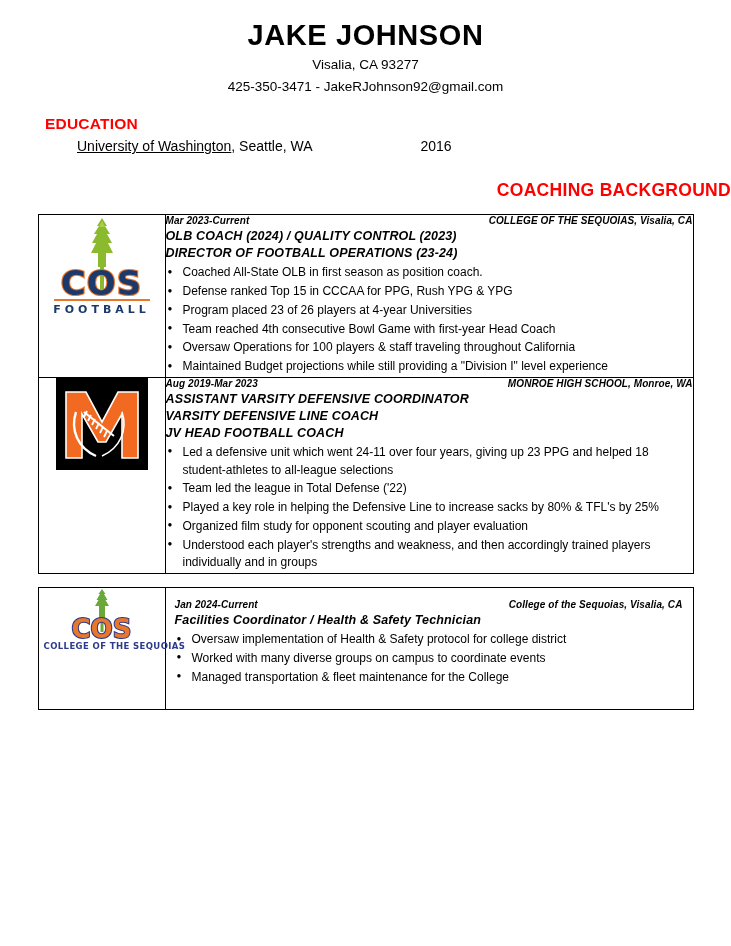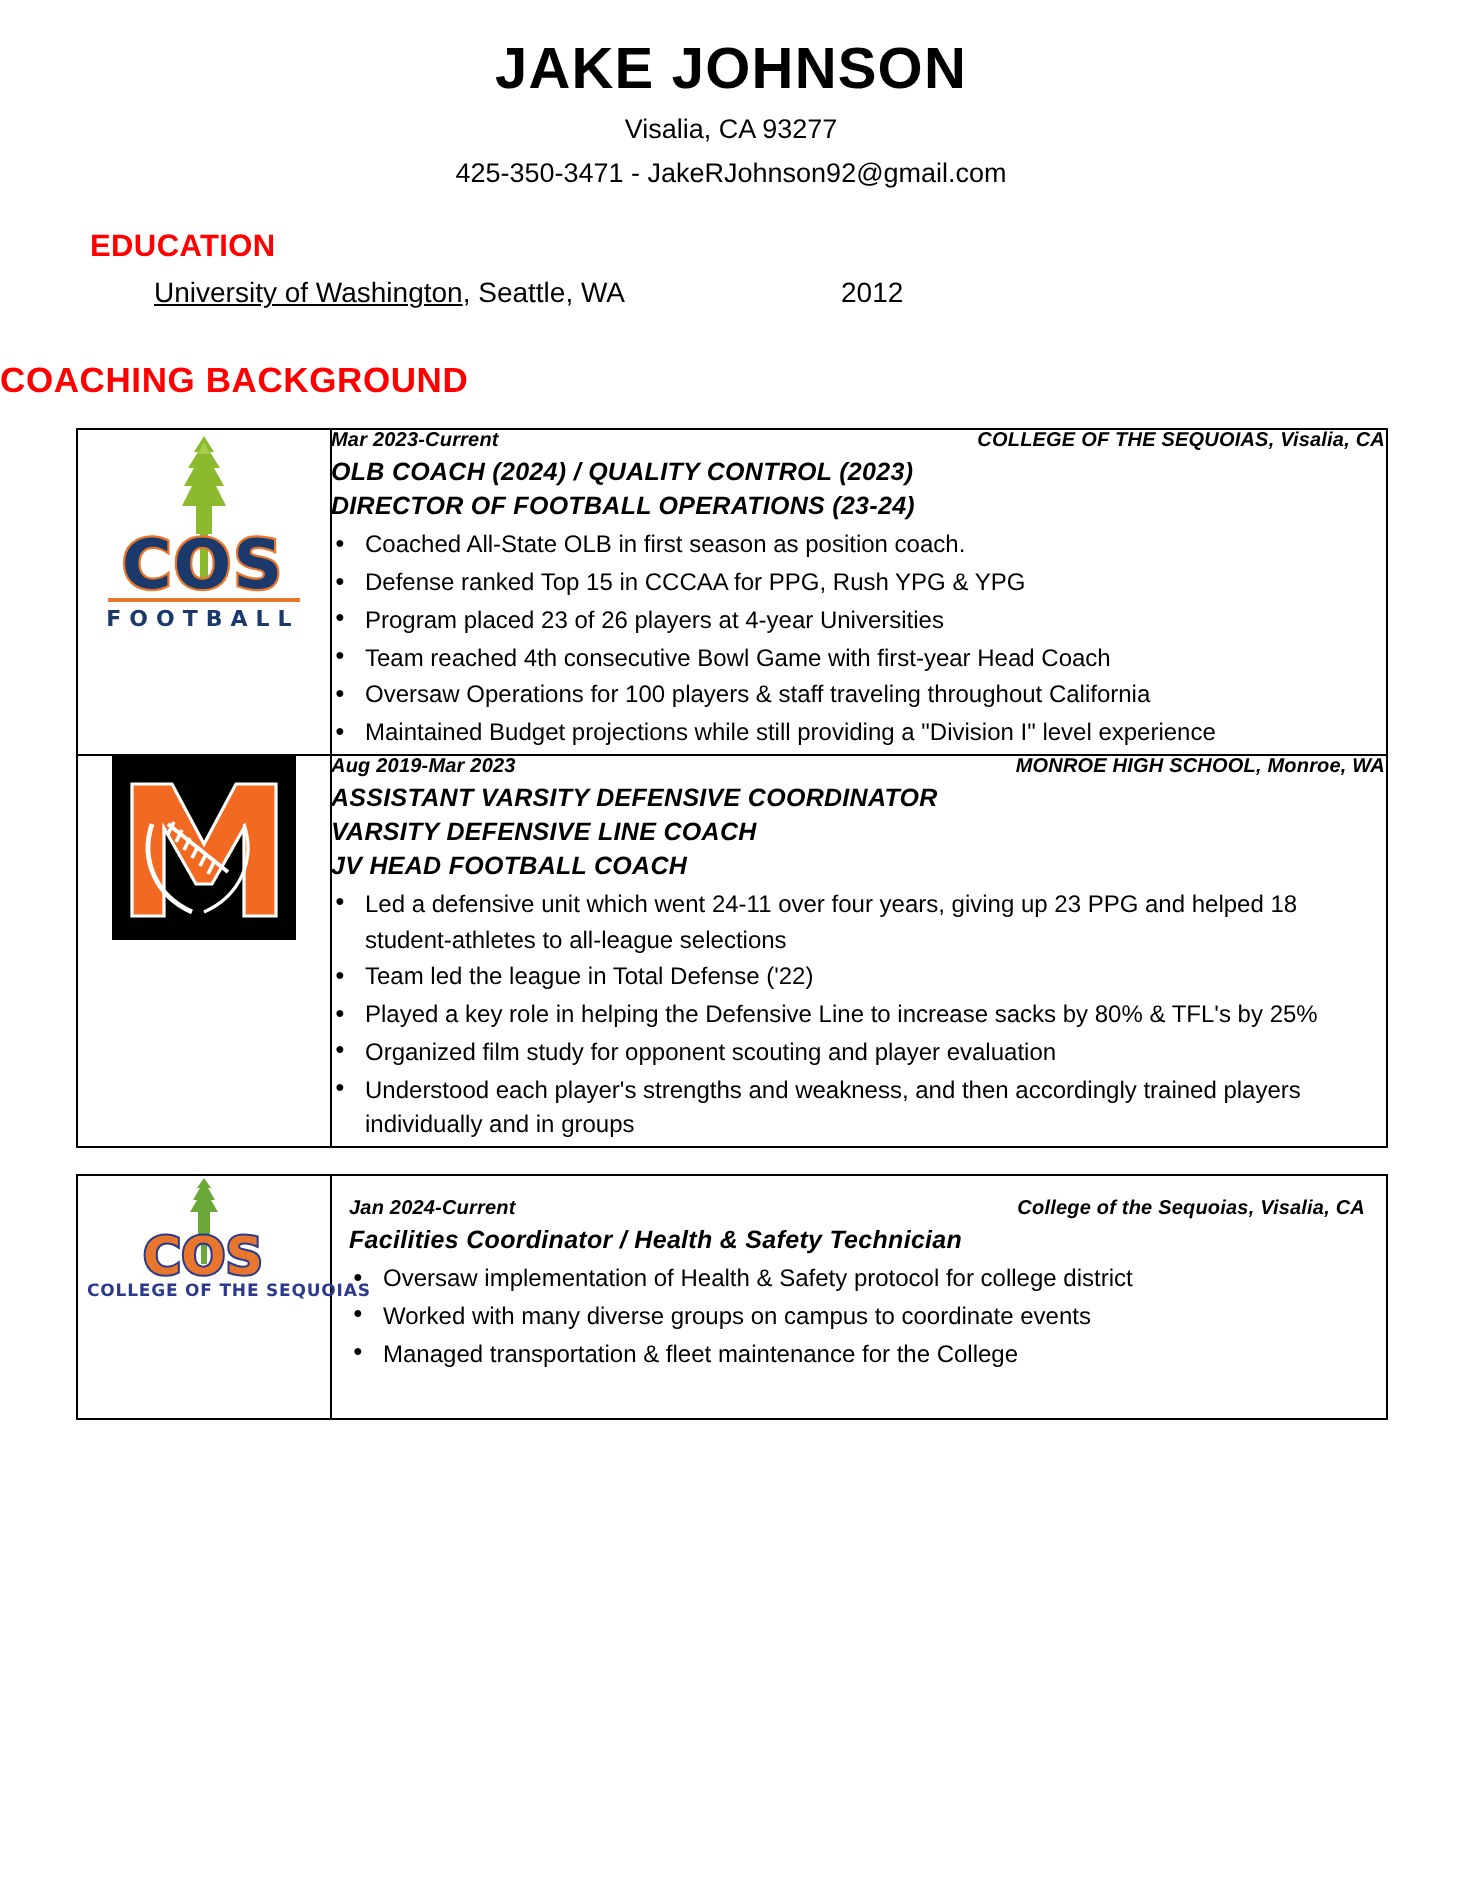--- a/index.html
+++ b/index.html
@@ -68,21 +68,21 @@
   .edu-degree {
     font-size: 12.5px;
     font-weight: bold;
     letter-spacing: 0.1px;
     padding-left: 32px;
     margin-top: 3px;
   }
 
   
   .section-heading {
-    text-align: left;
+    text-align: right;
     color: #ff0000;
     font-weight: bold;
     font-size: 17.5px;
     letter-spacing: 0.3px;
   }
   .section-heading.coaching { margin-top: 26px; }
   .section-heading.professional { margin-top: 30px; }
 
   
   .entry-table {
@@ -253,21 +253,21 @@
 <div class="page">
 
   <div class="name">JAKE JOHNSON</div>
   <div class="contact-line">Visalia, CA 93277</div>
   <div class="contact-line second">425-350-3471 - JakeRJohnson92@gmail.com</div>
 
   <div class="education-block">
     <div class="edu-heading">EDUCATION</div>
     <div class="edu-row">
       <div class="edu-school"><u>University of Washington</u><span>, Seattle, WA</span></div>
-      <div class="edu-year">2012</div>
+      <div class="edu-year">2016</div>
     </div>
   </div>
 
   <div class="section-heading coaching">COACHING BACKGROUND</div>
 
   <table class="entry-table">
     <tbody>
 
       <tr>
         <td class="logo-cell">

